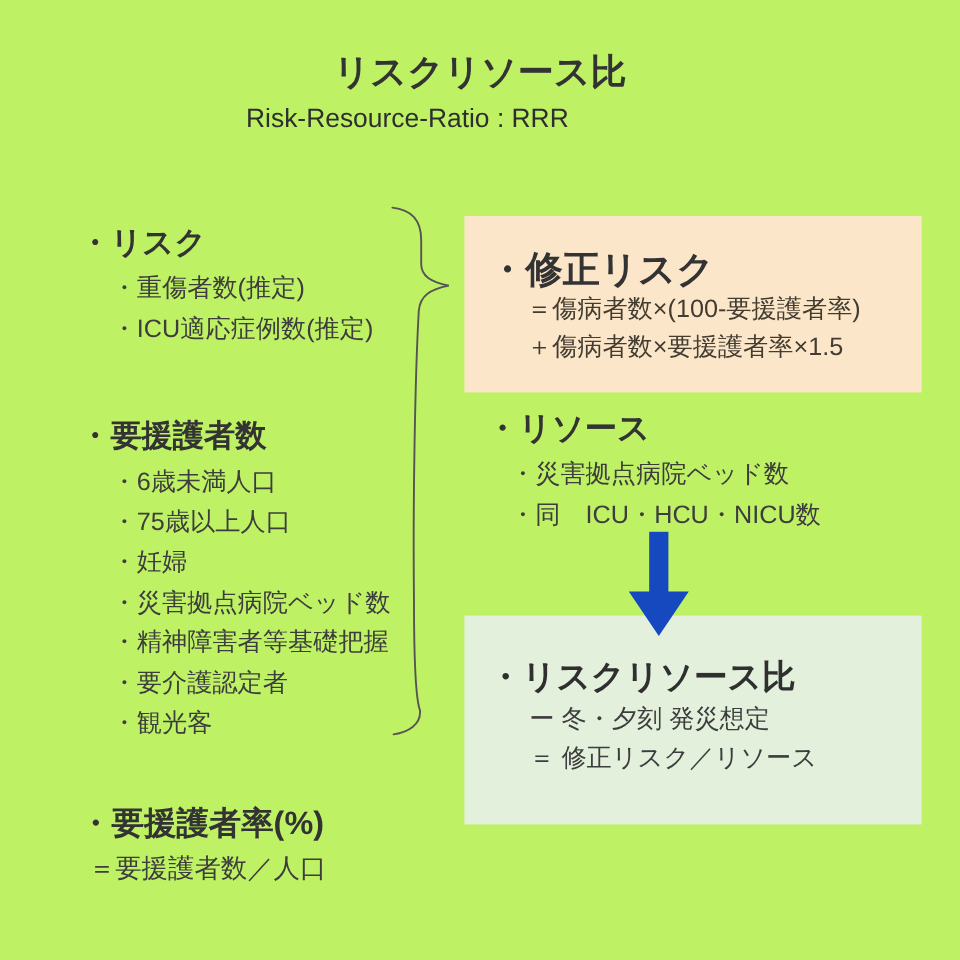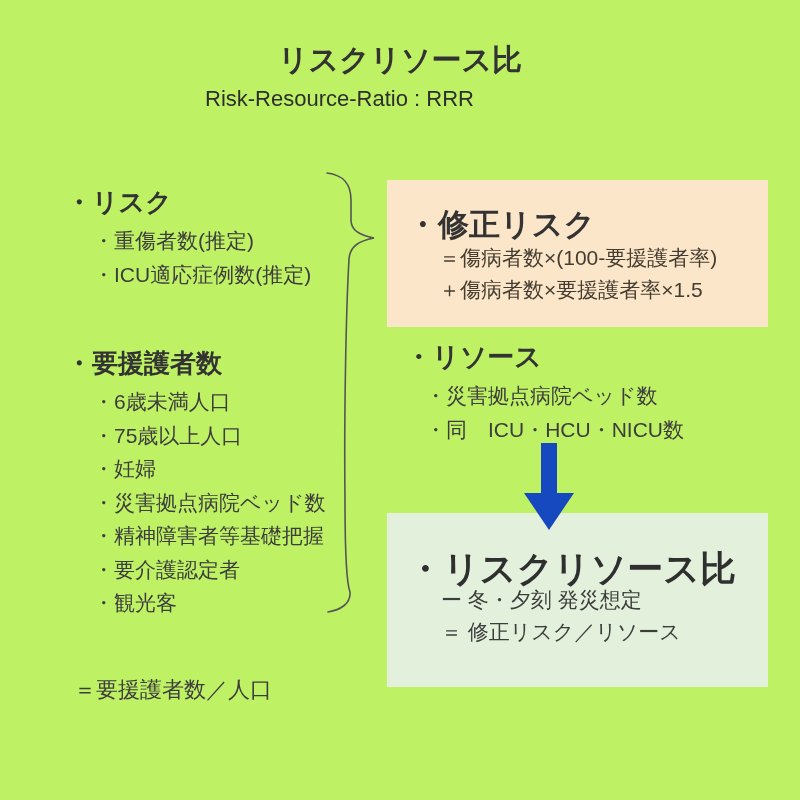--- a/index.html
+++ b/index.html
@@ -15,21 +15,21 @@
   .risk-sec{top:186px;left:66px;}
   .vuln-sec{top:347px;left:66px;}
   .rate-sec{top:669px;left:66px;}
   .rate-sec .sec-heading{font-size:27px;line-height:34px;}
   .rate-formula{margin-top:6px;margin-left:8px;font-size:22px;line-height:30px;color:#3d3d3d;text-align:center;}
   .box{position:absolute;left:387px;width:381px;}
   .box-orange{top:180px;height:147px;background:#fce6c9;}
   .box-green{top:513px;height:174px;background:#e3f0dc;}
   .box-heading{position:absolute;left:20px;font-size:31px;font-weight:700;color:#333;white-space:nowrap;}
   .box-line{position:absolute;left:52px;font-size:21px;line-height:26px;color:#433c30;white-space:nowrap;}
-  .box-green .box-heading{font-size:36px;color:#2f2f2f;}
+  .box-green .box-heading{font-size:28px;color:#2f2f2f;}
   .box-green .box-line{left:54px;color:#3d3d3d;}
   .resource-sec{top:341px;left:405px;}
   .resource-sec .sec-heading{font-size:27px;}
   .resource-sec .sec-items{margin-left:20px;line-height:34px;}
   .brace-svg{position:absolute;left:320px;top:166px;}
   .arrow-svg{position:absolute;left:522px;top:443px;z-index:5;}
 </style>
 </head>
 <body>
 
@@ -53,20 +53,21 @@
       <div>・75歳以上人口</div>
       <div>・妊婦</div>
       <div>・災害拠点病院ベッド数</div>
       <div>・精神障害者等基礎把握</div>
       <div>・要介護認定者</div>
       <div>・観光客</div>
     </div>
   </div>
 
   <div class="abs rate-sec">
+    <div class="sec-heading">・要援護者率(%)</div>
     <div class="rate-formula">＝要援護者数／人口</div>
   </div>
 
   <svg class="brace-svg" width="62" height="452" viewBox="0 0 62 452">
     <path d="M7,7 C23,9 31,17 31,34 L31,54 C31,64 39,69 54,72 C39,75 30,80 29,93 C26,145 24,250 25,335 C25,395 27,418 30,426 C31,438 20,444 8,446" fill="none" stroke="#555555" stroke-width="1.6" stroke-linecap="round"></path>
   </svg>
 
   <div class="box box-orange">
     <div class="box-heading" style="top:24px;">・修正リスク</div>
     <div class="box-line" style="top:65px;">＝傷病者数×(100-要援護者率)</div>

